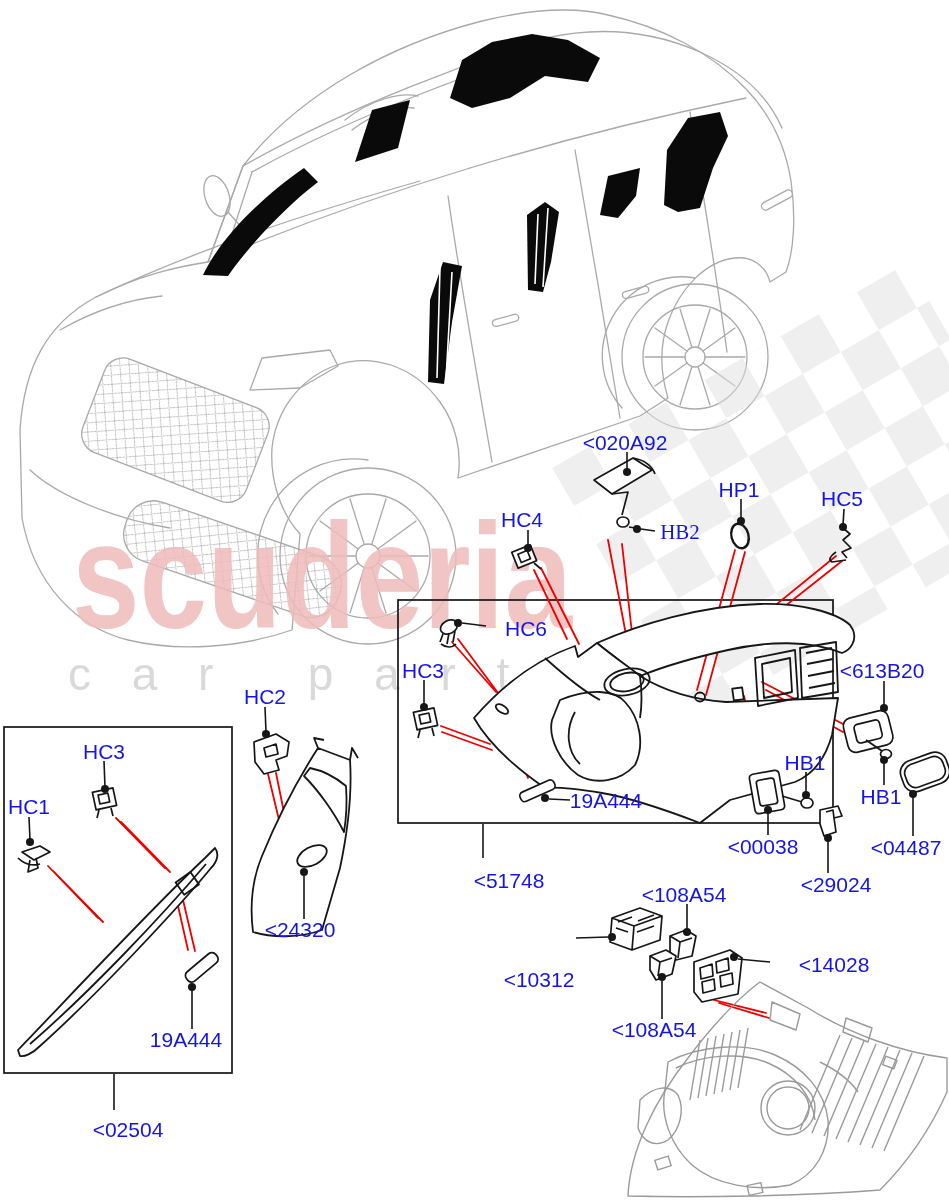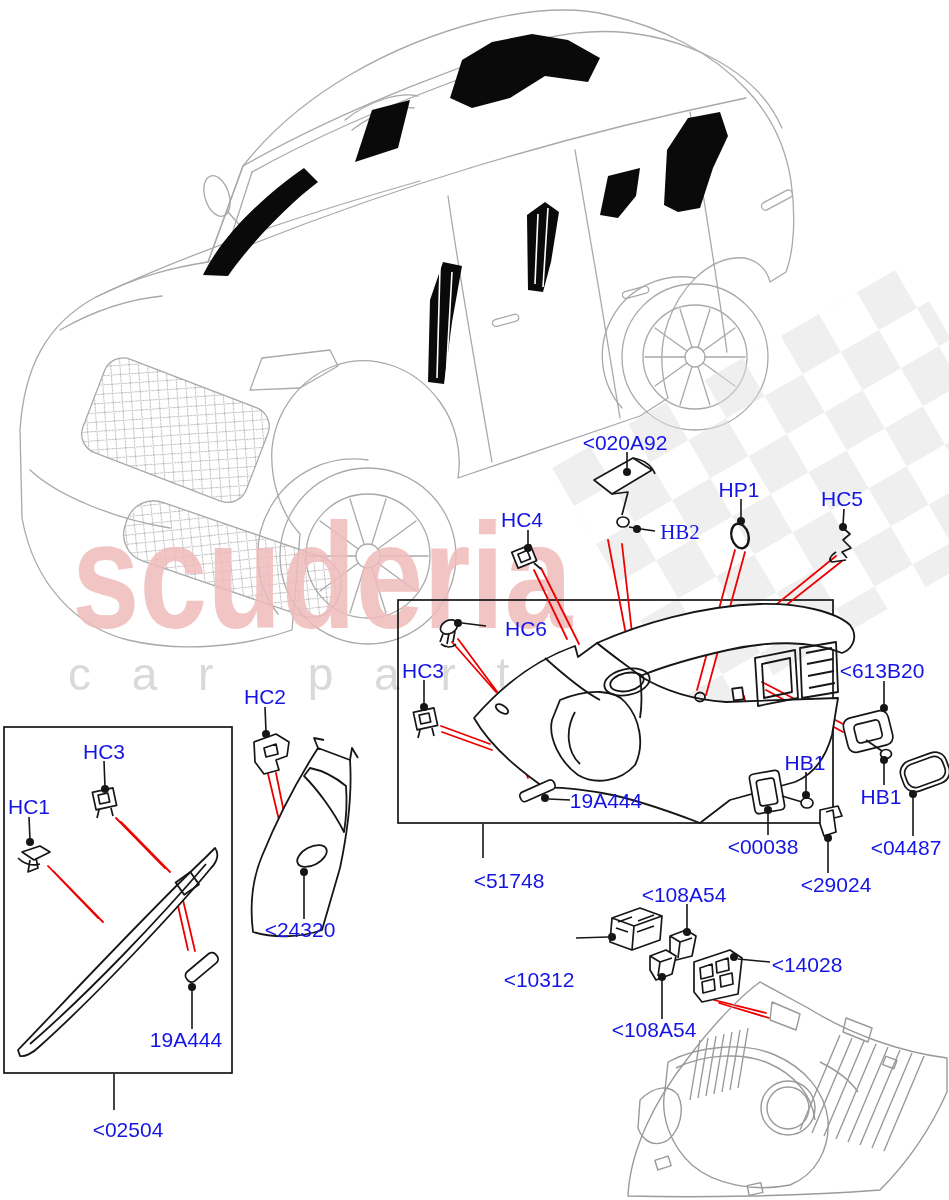--- a/index.html
+++ b/index.html
@@ -324,16 +324,16 @@
       <span class="lbl" style="left: 606px; top: 800px;">19A444</span>
       <span class="lbl" style="left: 265px; top: 696px;">HC2</span>
       <span class="lbl" style="left: 300px; top: 929px;">&lt;24320</span>
       <span class="lbl" style="left: 104px; top: 751px;">HC3</span>
       <span class="lbl" style="left: 29px; top: 806px;">HC1</span>
       <span class="lbl" style="left: 186px; top: 1039px;">19A444</span>
       <span class="lbl" style="left: 128px; top: 1129px;">&lt;02504</span>
       <span class="lbl" style="left: 539px; top: 939px; margin-top: 40px;">&lt;10312</span>
       <span class="lbl" style="left: 684px; top: 894px;">&lt;108A54</span>
       <span class="lbl" style="left: 654px; top: 1029px;">&lt;108A54</span>
-      <span class="lbl" style="left: 807px; top: 964px;">&lt;14028</span>
+      <span class="lbl" style="left: 834px; top: 964px;">&lt;14028</span>
     </div>
 
 </div>
 
 </body></html>

